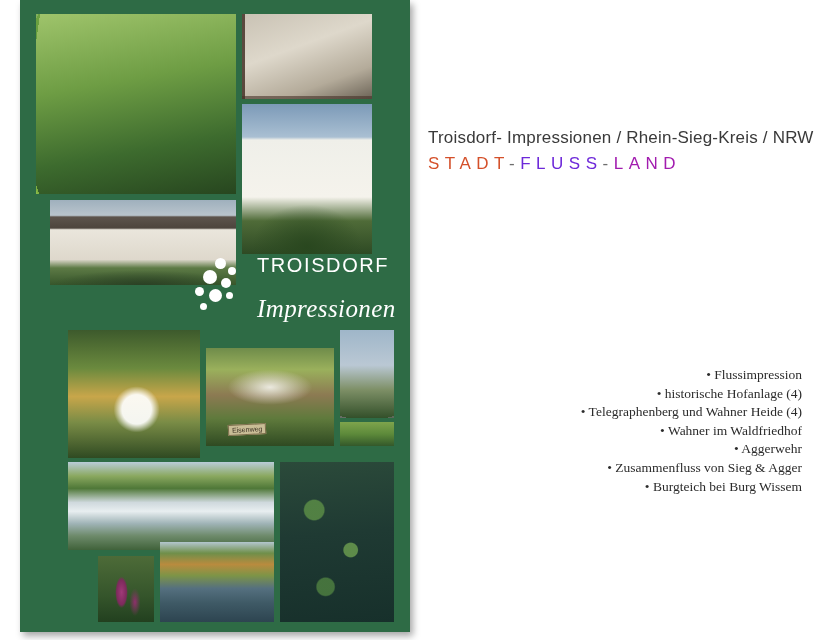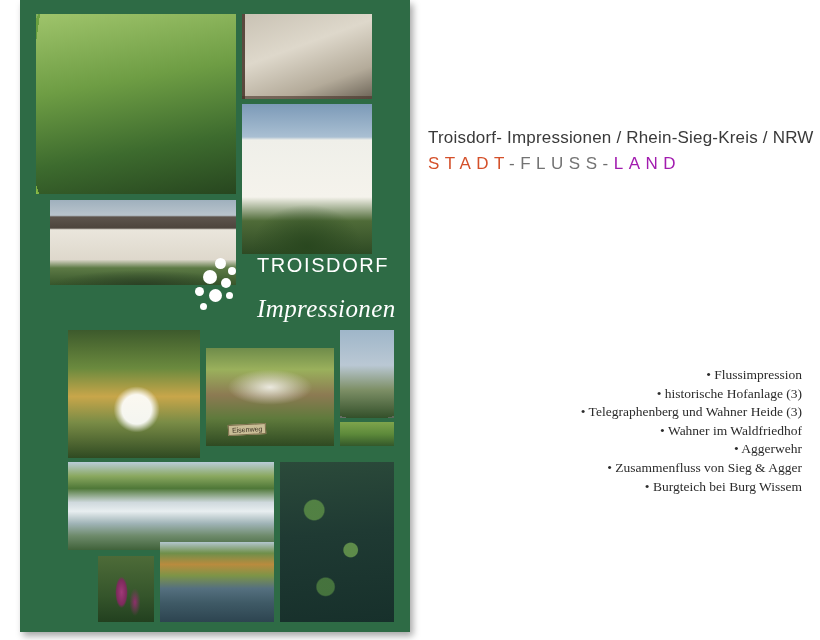--- a/index.html
+++ b/index.html
@@ -183,21 +183,21 @@
   }
   #subline {
     margin-top: 6px;
     font-family: "Liberation Sans", sans-serif;
     font-size: 17px;
     letter-spacing: 5.5px;
     white-space: nowrap;
   }
   #subline .sep { color: #6d6d6d; }
   .w-stadt { color: #d4502a; }
-  .w-fluss { color: #737373; }
+  .w-fluss { color: #6d28d9; }
   .w-land  { color: #a21caf; }
 
   #caption-list {
     position: absolute;
     left: 418px;
     top: 366px;
     width: 384px;
     text-align: right;
     font-family: "Liberation Serif", serif;
     font-size: 13.5px;
@@ -252,19 +252,19 @@
 
 <div id="headline-block">
   <div id="headline">Troisdorf- Impressionen / Rhein-Sieg-Kreis / NRW</div>
   <div id="subline">
     <span class="w-stadt">STADT</span><span class="sep">-</span><span class="w-fluss">FLUSS</span><span class="sep">-</span><span class="w-land">LAND</span>
   </div>
 </div>
 
 <div id="caption-list">
   <div>• Flussimpression</div>
-  <div>• historische Hofanlage (3)</div>
-  <div>• Telegraphenberg und Wahner Heide (3)</div>
+  <div>• historische Hofanlage (4)</div>
+  <div>• Telegraphenberg und Wahner Heide (4)</div>
   <div>• Wahner im Waldfriedhof</div>
   <div>• Aggerwehr</div>
   <div>• Zusammenfluss von Sieg &amp; Agger</div>
   <div>• Burgteich bei Burg Wissem</div>
 </div>
 
 </body></html>

